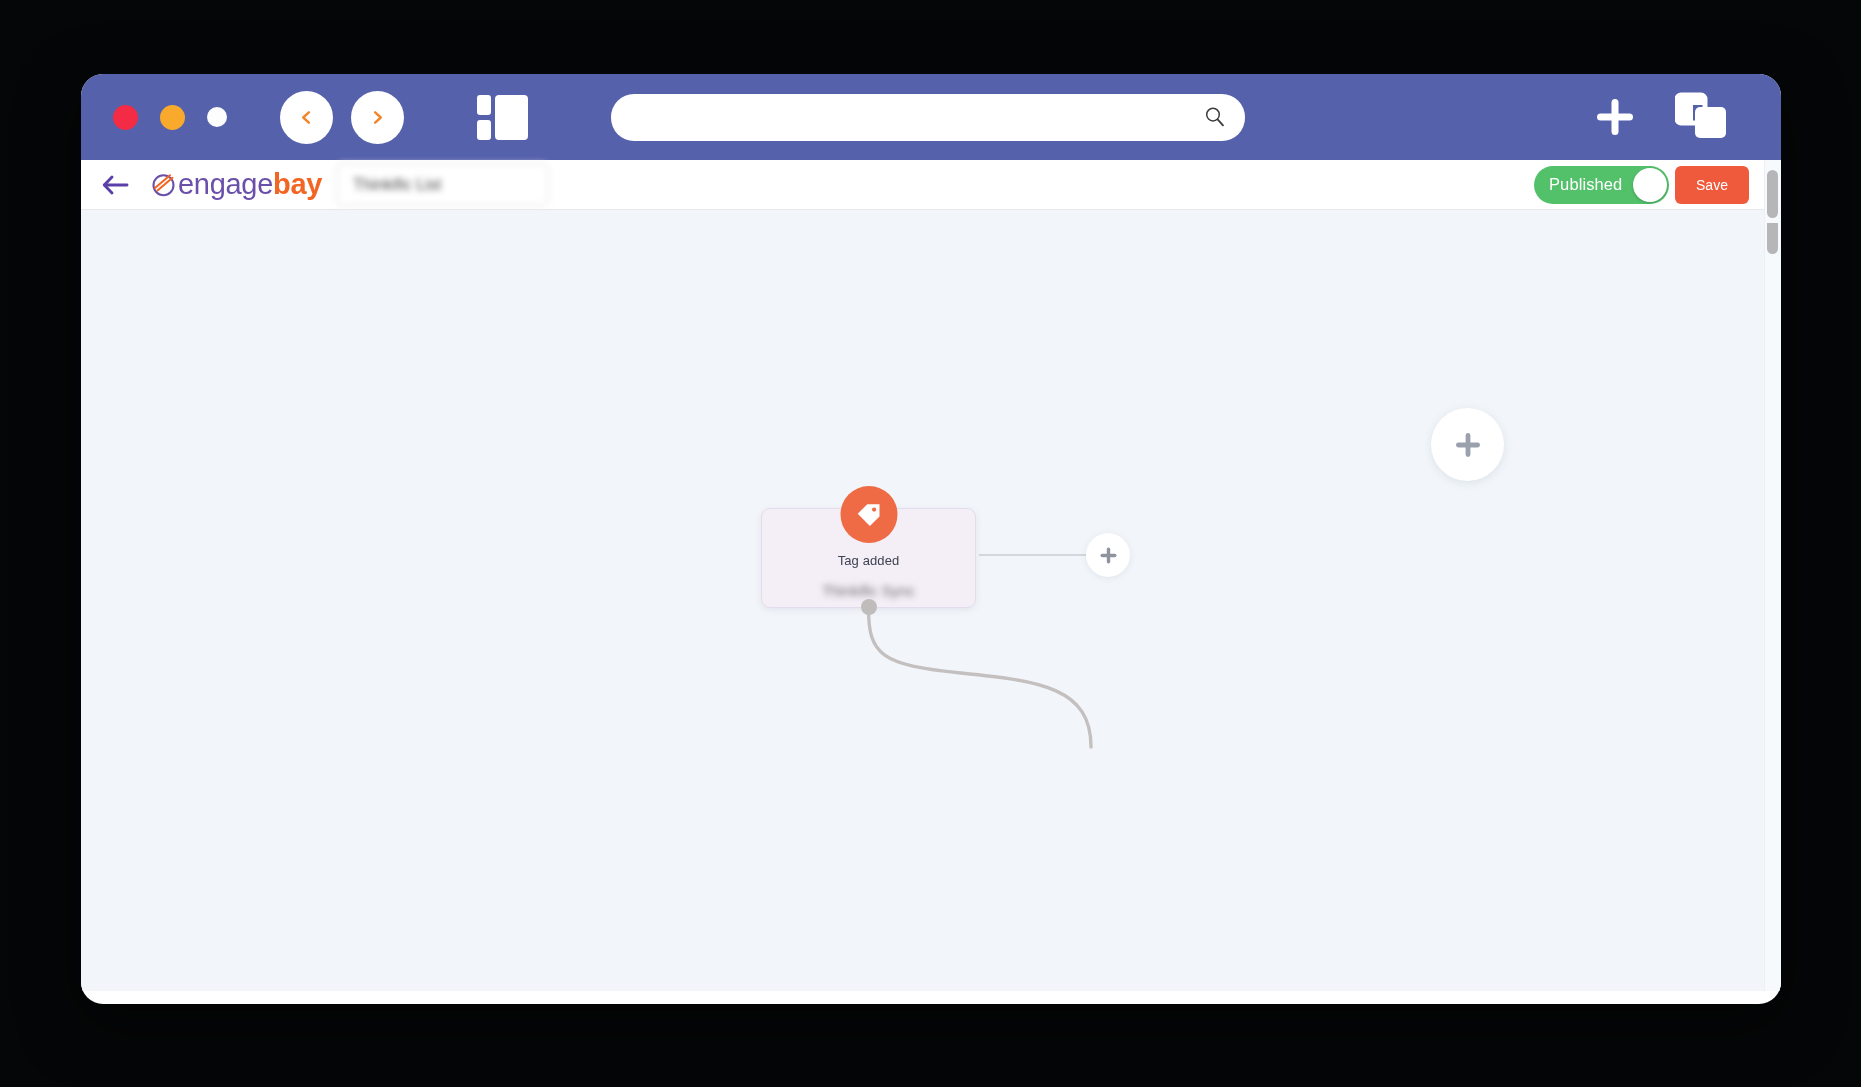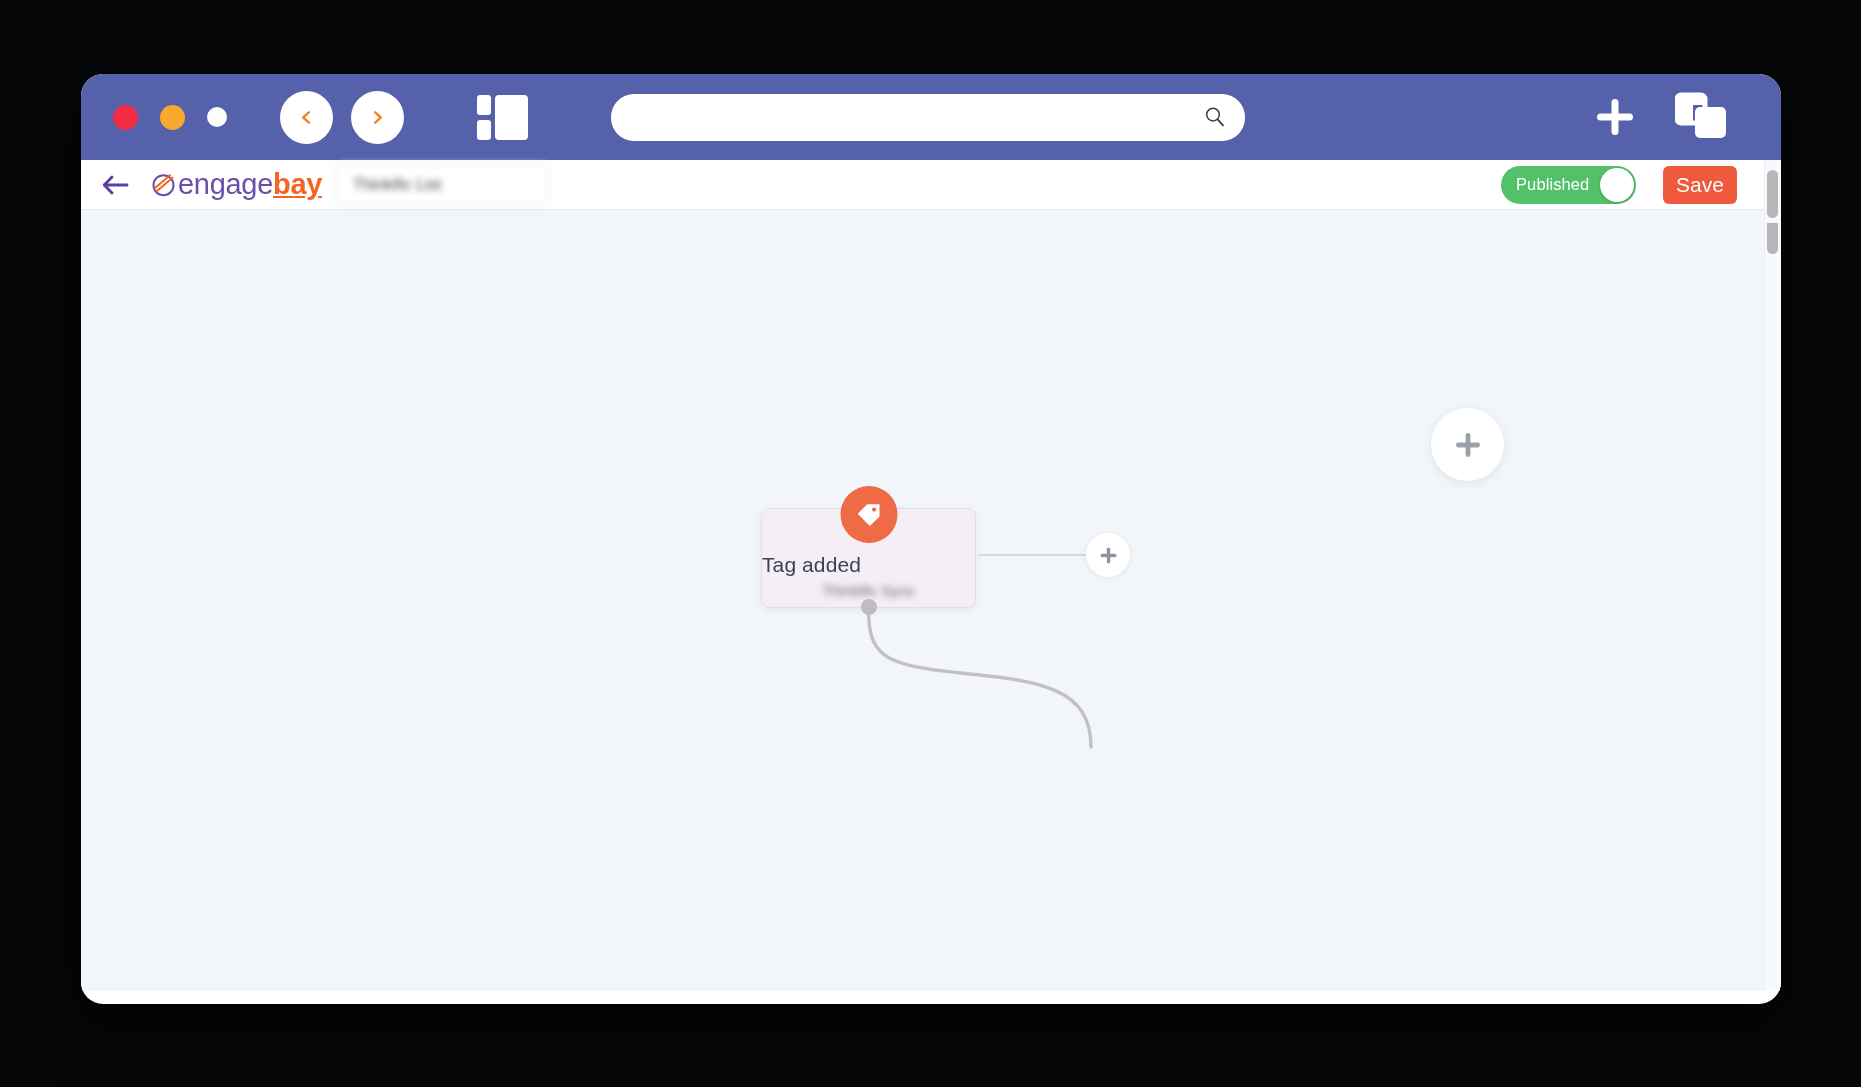--- a/index.html
+++ b/index.html
@@ -80,37 +80,37 @@
     border-bottom:1px solid #E8E8EC;
     display:flex; align-items:center;
     z-index:6;
   }
   #back-arrow-icon { margin-left:21px; width:27px; height:22px; cursor:pointer; }
 
   #brand { display:flex; align-items:center; margin-left:22px; }
   #brand-mark { width:25px; height:25px; margin-right:2px; }
   .brand-text { font-size:29px; letter-spacing:-.3px; font-weight:400; }
   .brand-engage { color:#6A4FAB; }
-  .brand-bay { color:#F26522; font-weight:700;text-decoration:underline; }
+  .brand-bay { color:#F26522; font-weight:700; }
 
   #workflow-name-input {
     margin-left:14px;
     width:213px; height:43px;
     border:1px solid #D8D8DE;
     border-radius:7px;
     background:#fff;
     padding:0 16px;
     font-family:"Liberation Sans", sans-serif;
     font-size:16px;
     color:#4a4a4a;
     filter:blur(3.2px);
   }
 
   #app-header-right {
-    margin-left:auto; display:flex; align-items:center; gap:27px; margin-right:44px;
+    margin-left:auto; display:flex; align-items:center; gap:6px; margin-right:32px;
   }
   #publish-toggle {
     position:relative;
     width:135px; height:38px;
     background:#53C16A;
     border-radius:19px;
     display:flex; align-items:center;
     cursor:pointer;
   }
   #publish-toggle-label {
@@ -119,21 +119,21 @@
   #publish-toggle-knob {
     position:absolute; right:2px; top:2px;
     width:34px; height:34px; border-radius:50%;
     background:#ffffff;
     box-shadow:0 1px 3px rgba(0,0,0,.22);
   }
   #save-button {
     width:74px; height:38px;
     background:#F05A3C;
     border:0; border-radius:6px;
-    color:#ffffff; font-size:21px;
+    color:#ffffff; font-size:14px;
     font-family:"Liberation Sans", sans-serif;
     cursor:pointer;
   }
 
   
   #canvas {
     position:relative;
     height:781px;
     background:#F2F6FA;
     overflow:hidden;
@@ -162,21 +162,22 @@
   }
   .node-icon {
     position:absolute; left:50%; top:-23px; transform:translateX(-50%);
     width:57px; height:57px; border-radius:50%;
     display:flex; align-items:center; justify-content:center;
   }
   .node-icon.tag   { background:#EE6B46; }
   .node-icon.email { background:#4EAC7C; }
   .node-title {
     position:absolute; left:0; right:0; top:44px;
-    font-size:21px; color:#3D4250; letter-spacing:.1px;
+    text-align:center;
+    font-size:13px; color:#3D4250; letter-spacing:.1px;
   }
   .node-sub {
     position:absolute; left:0; right:0; top:73px;
     text-align:center;
     font-size:15px; color:#6b6b72;
     filter:blur(3.1px);
   }
   .port {
     position:absolute;
     width:16px; height:16px; border-radius:50%;

